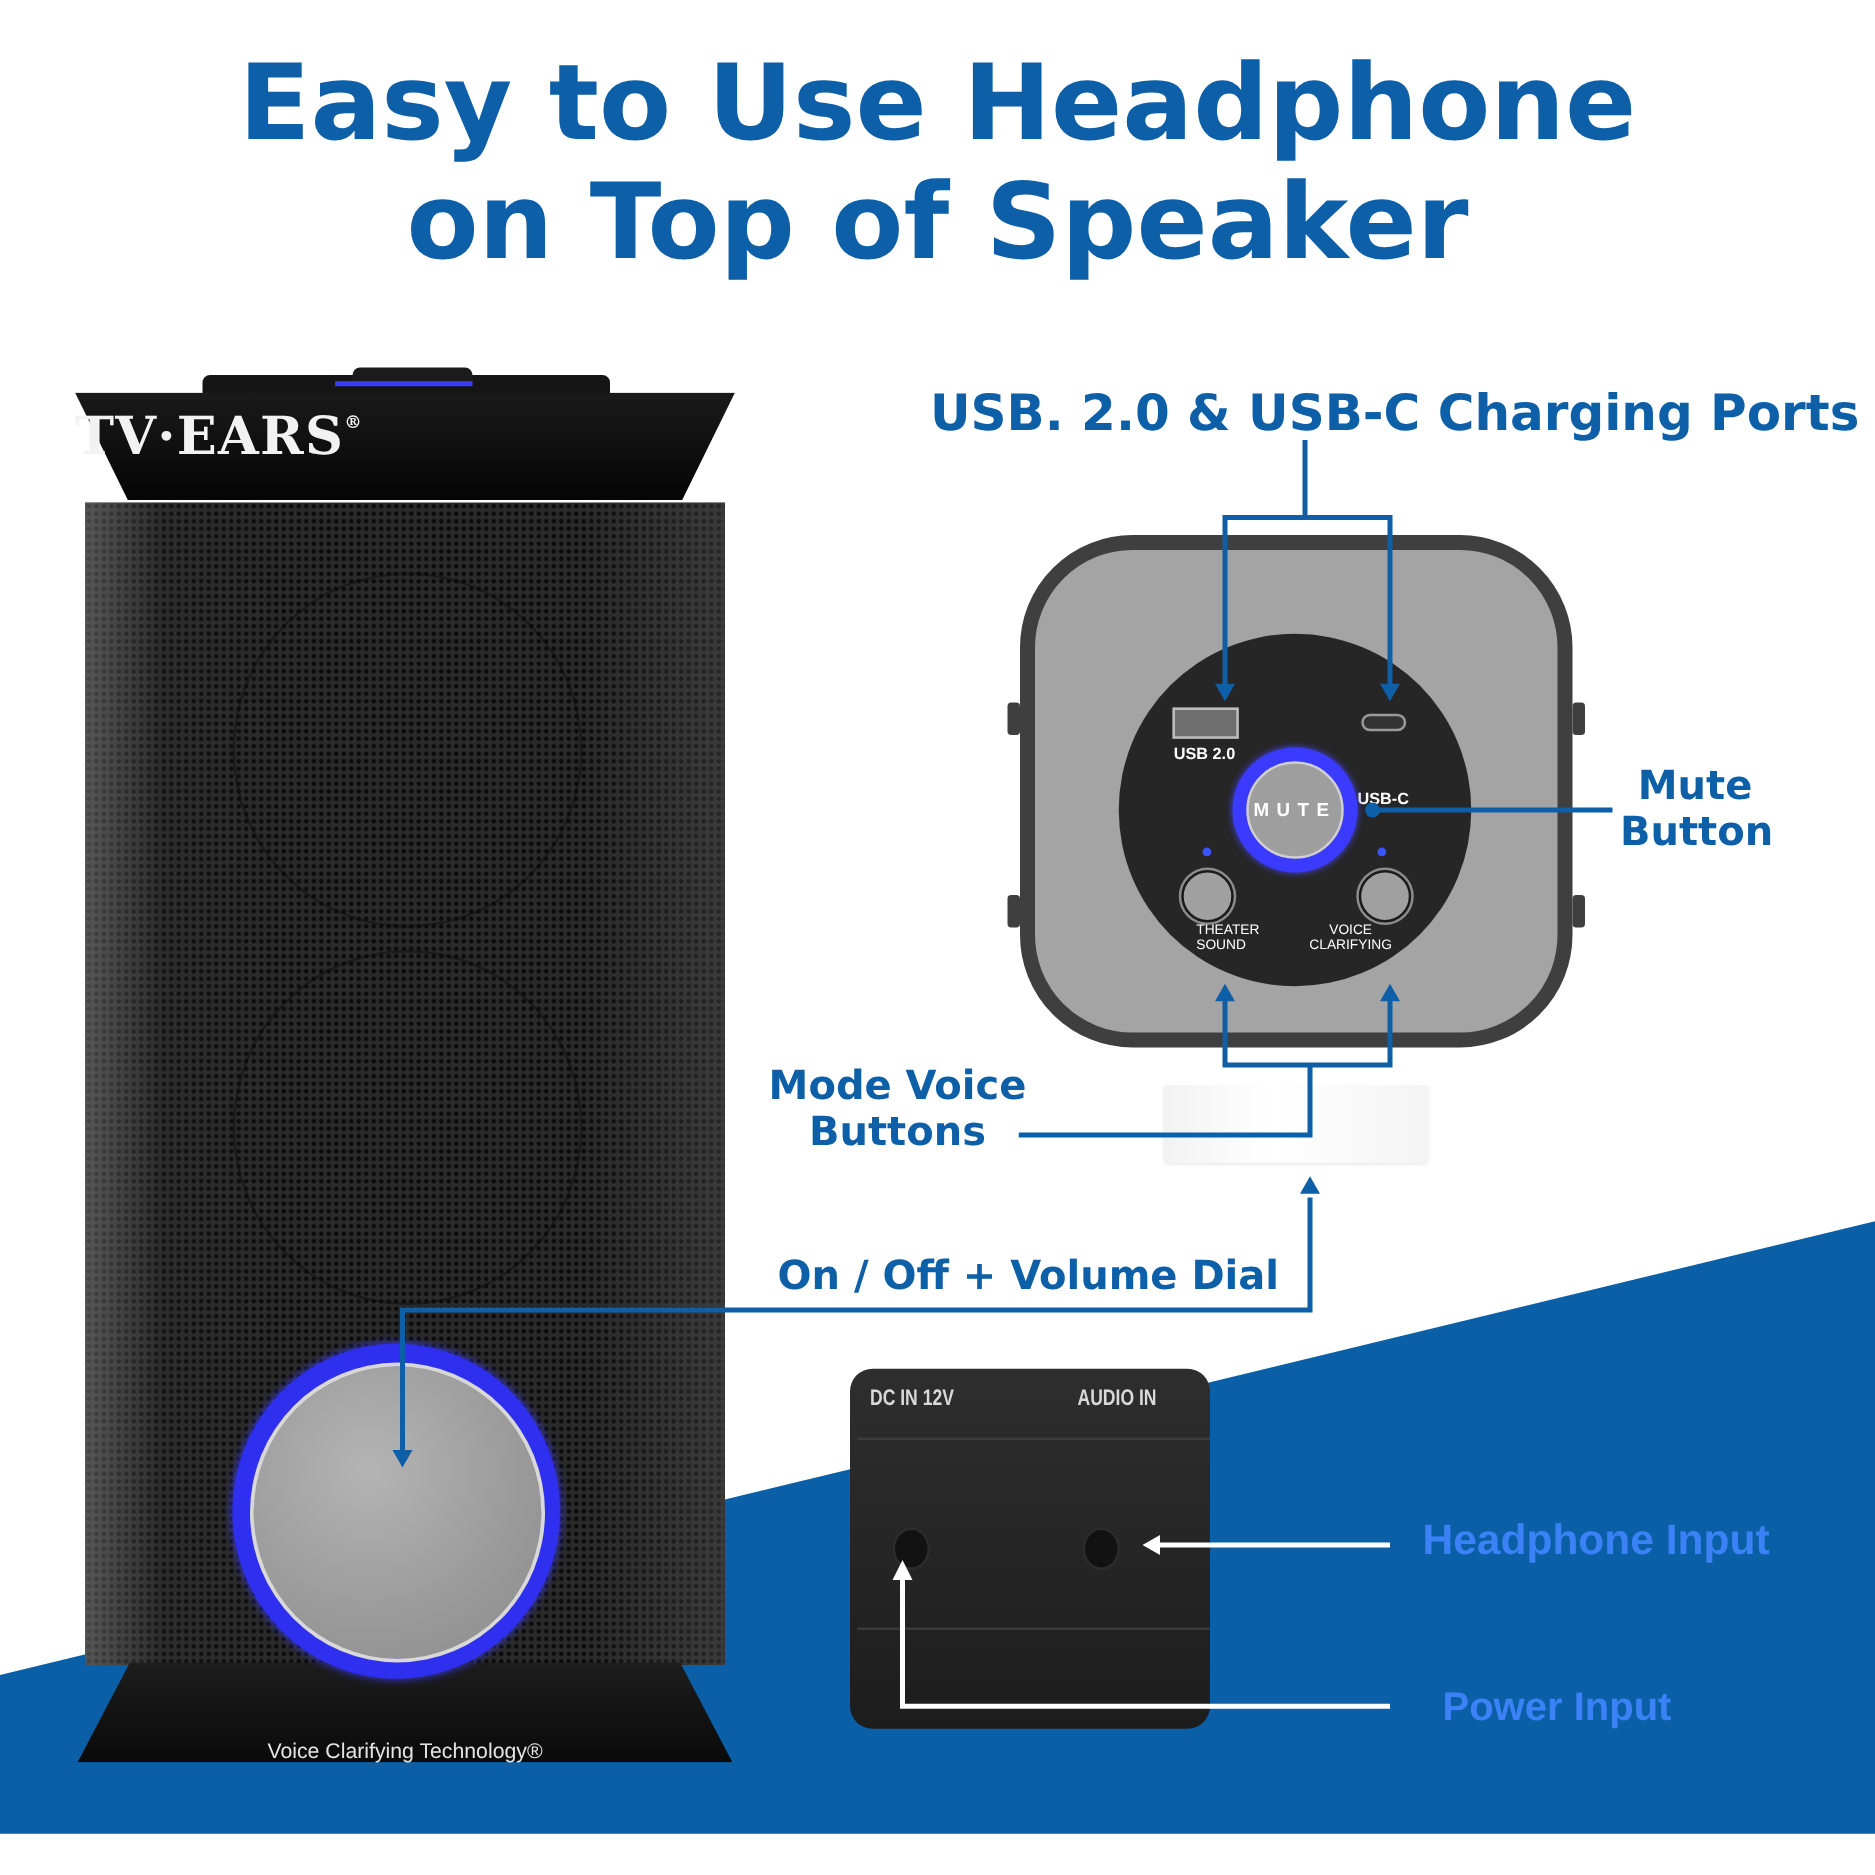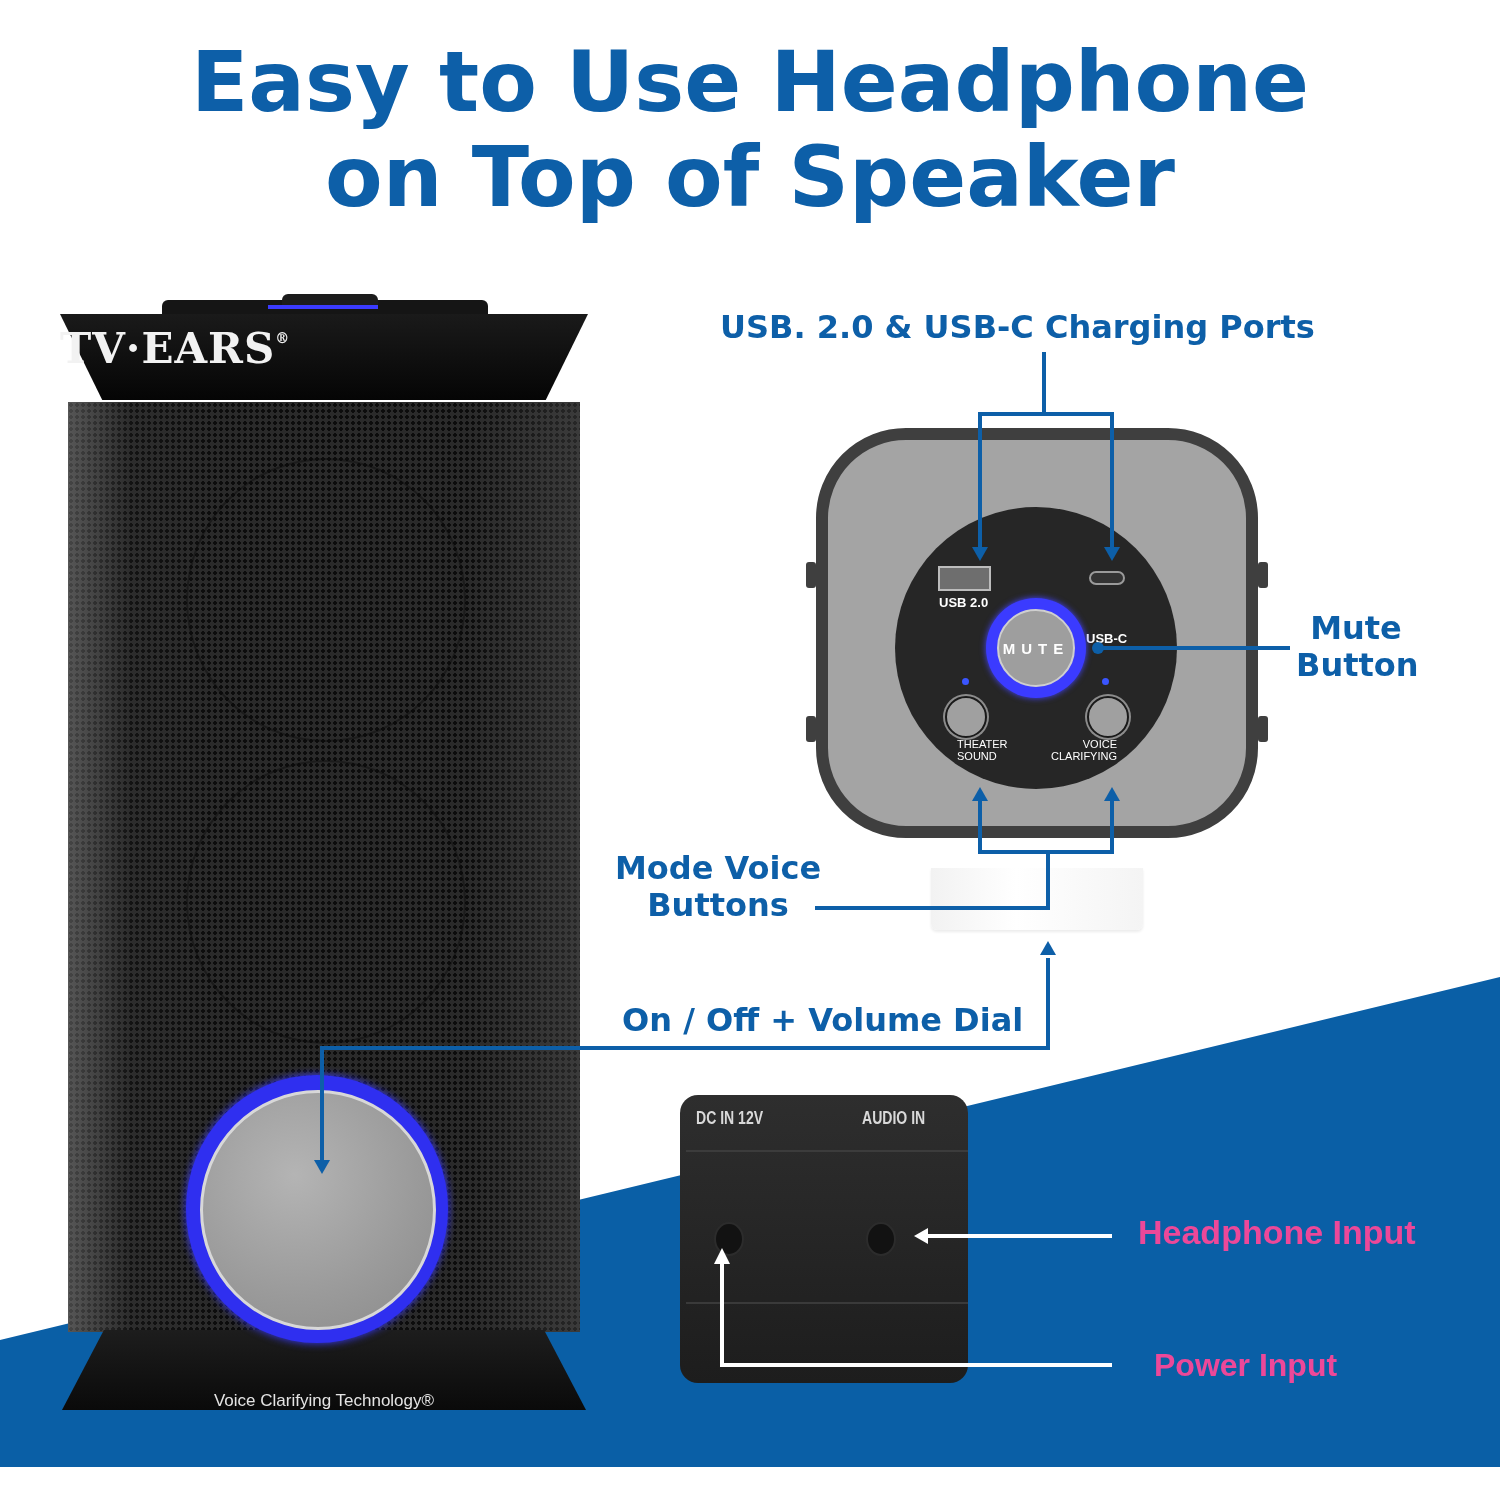--- a/index.html
+++ b/index.html
@@ -1,21 +1,21 @@
 <!DOCTYPE html>
 <html><head>
 <meta charset="utf-8">
 <style>
   html,body{margin:0;padding:0;background:#fff;}
   body{width:1500px;height:1500px;position:relative;overflow:hidden;font-family:"DejaVu Sans","Liberation Sans",sans-serif;}
   .abs{position:absolute;}
   .band{position:absolute;left:0;top:0;width:1500px;height:1500px;}
   .headline{position:absolute;left:0;width:1500px;text-align:center;color:#0d5fa8;font-weight:bold;font-size:84px;letter-spacing:0px;line-height:1;}
   .callout{position:absolute;color:#0d5fa8;font-weight:bold;font-family:"DejaVu Sans","Liberation Sans",sans-serif;}
-  .callout-w{position:absolute;color:#ec4899;font-weight:bold;font-family:"Liberation Sans","DejaVu Sans",sans-serif;}
+  .callout-w{position:absolute;color:#3b82f6;font-weight:bold;font-family:"Liberation Sans","DejaVu Sans",sans-serif;}
   
   .spk-top{position:absolute;left:60px;top:314px;width:528px;height:86px;background:linear-gradient(#1a1a1a,#050505);clip-path:polygon(0 0,100% 0,92% 100%,8% 100%);}
   .spk-topcap{position:absolute;background:#151515;border-radius:6px 6px 0 0;}
   .logo{position:absolute;left:60px;top:324px;width:528px;text-align:left;color:#f2f2f2;font-family:"DejaVu Serif","Liberation Serif",serif;font-weight:bold;font-size:42px;letter-spacing:1px;}
   .logo sup{font-size:14px;vertical-align:top;position:relative;top:6px;}
   .grille{position:absolute;left:68px;top:402px;width:512px;height:930px;
     background-color:#2a2a2a;
     background-image:radial-gradient(circle,#0c0c0c 1.6px,transparent 2.1px);
     background-size:6px 6px;}
   .grille-shade{position:absolute;left:68px;top:402px;width:512px;height:930px;background:linear-gradient(90deg,rgba(140,140,140,.45) 0%,rgba(60,60,60,.15) 12%,rgba(0,0,0,0) 30%,rgba(0,0,0,0) 78%,rgba(90,90,90,.35) 100%);}
@@ -91,21 +91,21 @@
   <div class="mute-face">MUTE</div>
 
   <div class="led" style="left:962px;top:678px;"></div>
   <div class="led" style="left:1102px;top:678px;"></div>
   <div class="modebtn" style="left:945px;top:696px;"></div>
   <div class="modebtn" style="left:1087px;top:696px;"></div>
   <div class="mlabel" style="left:957px;top:738px;">
     <div>THEATER</div>
       <div>SOUND</div>
   </div>
-  <div class="mlabel" style="left:1044px;top:738px;text-align:right;width:73px;">
+  <div class="mlabel" style="left:1044px;top:738px;text-align:center;width:73px;">
     <div>VOICE</div>
       <div>CLARIFYING</div>
   </div>
 </div>
 
 <div>
   <div class="rear"></div>
   <div class="rear-inner"></div>
   <div class="rlabel" style="left:696px;top:1108px;">DC IN 12V</div>
   <div class="rlabel" style="left:862px;top:1108px;">AUDIO IN</div>
@@ -138,21 +138,21 @@
   <g stroke="#fff" stroke-width="4" fill="none">
     <line x1="926" y1="1236" x2="1112" y2="1236"></line>
     <polyline points="722,1262 722,1365 1112,1365"></polyline>
   </g>
   <g fill="#fff">
     <polygon points="914,1236 928,1228 928,1244"></polygon>
     <polygon points="722,1248 714,1264 730,1264"></polygon>
   </g>
 </svg>
 
-<div class="callout" style="left:720px;top:308px;font-size:32px;">USB. 2.0 &amp; USB-C Charging Ports</div>
+<div class="callout" style="left:744px;top:308px;font-size:40px;">USB. 2.0 &amp; USB-C Charging Ports</div>
 <div class="callout" style="left:1296px;top:610px;font-size:32px;text-align:center;width:120px;line-height:37px;">
   <div>Mute</div>
     <div>Button</div>
 </div>
 <div class="callout" style="left:600px;top:850px;font-size:32px;text-align:center;width:236px;line-height:37px;">
   <div>Mode Voice</div>
     <div>Buttons</div>
 </div>
 <div class="callout" style="left:622px;top:1001px;font-size:32px;">On / Off + Volume Dial</div>
 <div class="callout-w" style="left:1138px;top:1213px;font-size:34px;">Headphone Input</div>

